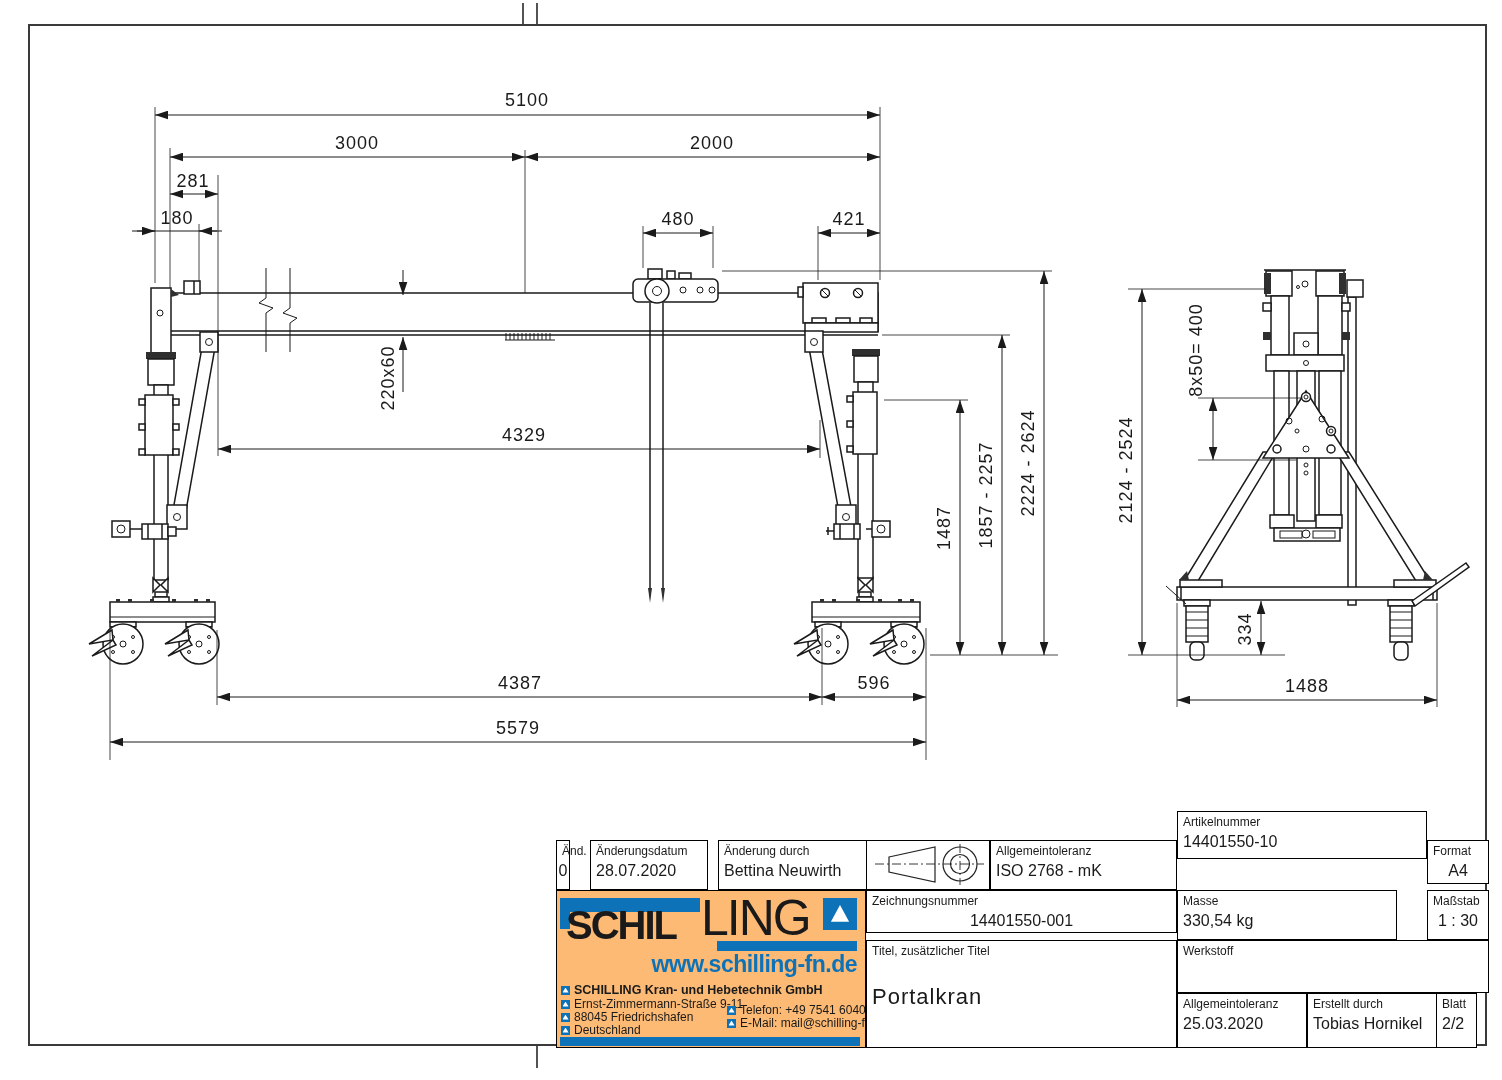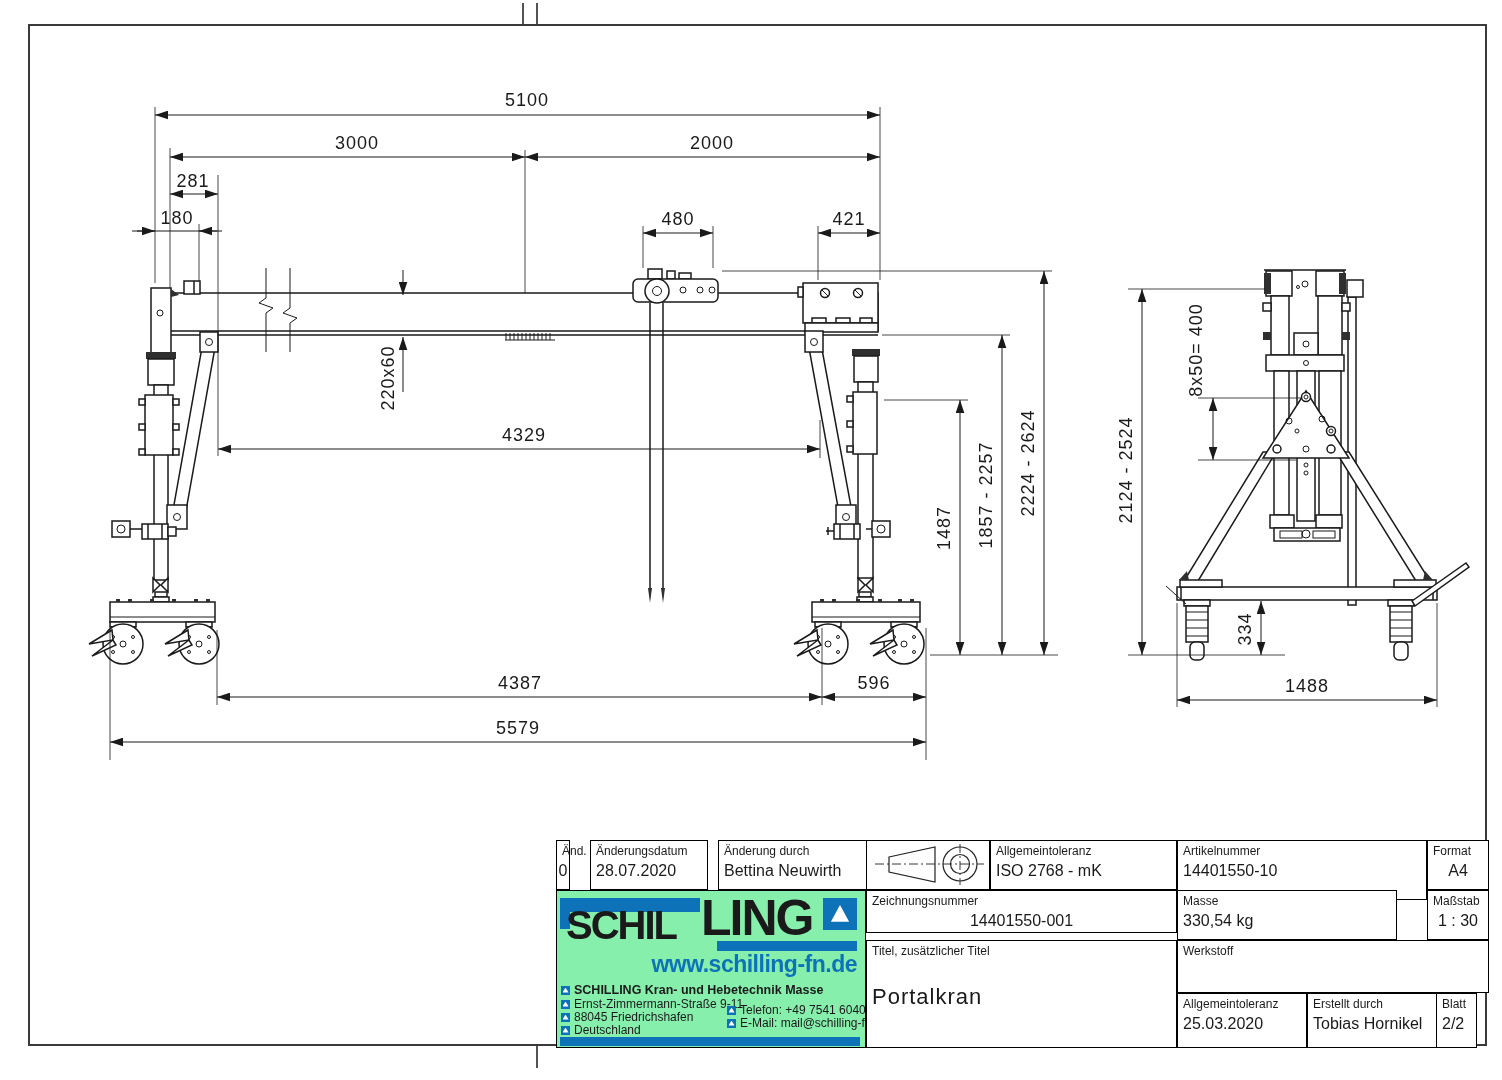--- a/index.html
+++ b/index.html
@@ -14,24 +14,24 @@
   .thin{stroke:#1a1a1a;stroke-width:1;fill:none;}
   .dim{stroke:#1a1a1a;stroke-width:1;fill:none;}
   .cl{stroke:#1a1a1a;stroke-width:0.8;fill:none;}
   
   .tb-cell{position:absolute;border:1.5px solid #000;box-sizing:border-box;background:#fff;}
   .tb-label{font-size:12px;padding:3px 0 0 5px;white-space:nowrap;}
   .tb-value{font-size:16px;padding:4px 0 0 5px;white-space:nowrap;}
   .tb-value.center{text-align:center;padding-left:0;}
   .tb-value.big{font-size:22px;padding-top:26px;letter-spacing:1px;}
   
-  #logoBox{position:absolute;left:556px;top:890px;width:310px;height:158px;border:1.5px solid #000;box-sizing:border-box;background:#86efac;overflow:hidden;}
+  #logoBox{position:absolute;left:556px;top:890px;width:310px;height:158px;border:1.5px solid #000;box-sizing:border-box;background:#fdba74;overflow:hidden;}
   .blue{position:absolute;}
   .brandL{position:absolute;left:9px;top:12px;font-size:40px;font-weight:bold;letter-spacing:-2px;color:#1a1a1a;}
-  .brandR{position:absolute;left:144px;top:-2px;font-size:50px;font-weight:bold;letter-spacing:-2px;color:#1a1a1a;}
+  .brandR{position:absolute;left:144px;top:-2px;font-size:50px;font-weight:normal;letter-spacing:-2px;color:#1a1a1a;}
   .www{position:absolute;right:8px;top:60px;font-size:23px;font-weight:bold;letter-spacing:-0.5px;}
   .addr{position:absolute;font-size:12px;white-space:nowrap;display:flex;align-items:center;gap:4px;}
   .addr.b{font-weight:bold;font-size:12.5px;}
   .bullet{display:inline-block;width:9px;height:9px;flex:0 0 9px;position:relative;}
   .bullet::after{content:"";position:absolute;left:1.5px;top:2px;width:6px;height:5px;background:#fff;
                  clip-path:polygon(50% 0,100% 100%,0 100%);}
   .tri{position:absolute;background:#fff;clip-path:polygon(50% 12%,88% 82%,12% 82%);}
 </style>
 </head>
 <body>
@@ -403,25 +403,25 @@
         <line x1="8" y1="23" x2="117" y2="23" stroke="#222" stroke-width="0.9" stroke-dasharray="9 3 2 3"></line>
         <circle cx="93" cy="23" r="17" fill="none" stroke="#222" stroke-width="1.2"></circle>
         <circle cx="93" cy="23" r="9.5" fill="none" stroke="#222" stroke-width="1.2"></circle>
         <line x1="93" y1="3" x2="93" y2="44" stroke="#222" stroke-width="0.9" stroke-dasharray="9 3 2 3"></line>
       </svg>
     </div>
     <div class="tb-cell" style="left:990px;top:840px;width:187px;height:50px">
       <div class="tb-label">Allgemeintoleranz</div>
       <div class="tb-value">ISO 2768 - mK</div>
     </div>
-    <div class="tb-cell" style="left:1177px;top:840px;width:250px;height:60px">
+    <div class="tb-cell" style="left:1177px;top:811px;width:250px;height:48px">
       <div class="tb-label">Artikelnummer</div>
       <div class="tb-value">14401550-10</div>
     </div>
-    <div class="tb-cell" style="left:1427px;top:840px;width:62px;height:50px">
+    <div class="tb-cell" style="left:1427px;top:840px;width:62px;height:44px">
       <div class="tb-label">Format</div>
       <div class="tb-value center">A4</div>
     </div>
 
     <div class="tb-cell" style="left:866px;top:890px;width:311px;height:43px">
       <div class="tb-label">Zeichnungsnummer</div>
       <div class="tb-value center">14401550-001</div>
     </div>
     <div class="tb-cell" style="left:1177px;top:890px;width:220px;height:50px">
       <div class="tb-label">Masse</div>
@@ -458,21 +458,21 @@
       <div class="blue" style="left:3px;top:7px;width:140px;height:14px;background:#0e72b8"></div>
       <div class="brandL">SCHIL</div>
       <div class="brandR">LING</div>
       <div class="blue" style="left:266px;top:7px;width:34px;height:32px;background:#0e72b8">
         <div class="tri" style="left:5px;top:4px;width:24px;height:24px"></div>
       </div>
       <div class="blue" style="left:160px;top:50px;width:140px;height:10px;background:#0e72b8"></div>
       <div class="www" style="color:#0e72b8">www.schilling-fn.de</div>
       <div class="addr b" style="left:4px;top:92px">
         <span class="bullet" style="background:#0e72b8"></span>
-        <span>SCHILLING Kran- und Hebetechnik Masse</span>
+        <span>SCHILLING Kran- und Hebetechnik GmbH</span>
       </div>
       <div class="addr" style="left:4px;top:106px">
         <span class="bullet" style="background:#0e72b8"></span>
         <span>Ernst-Zimmermann-Straße 9-11</span>
       </div>
       <div class="addr" style="left:4px;top:119px">
         <span class="bullet" style="background:#0e72b8"></span>
         <span>88045 Friedrichshafen</span>
       </div>
       <div class="addr" style="left:4px;top:132px">

